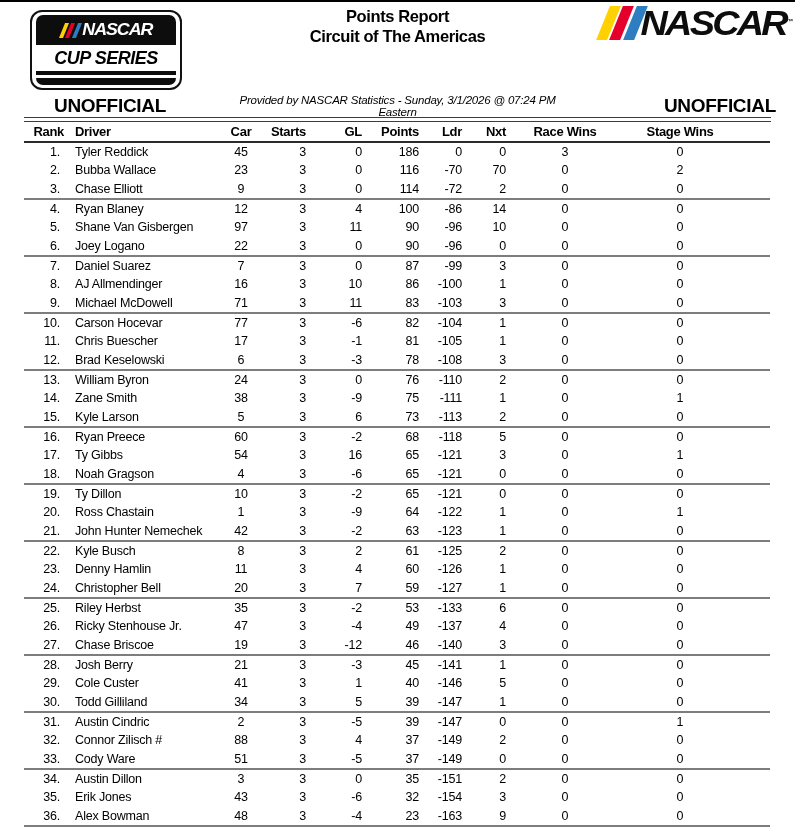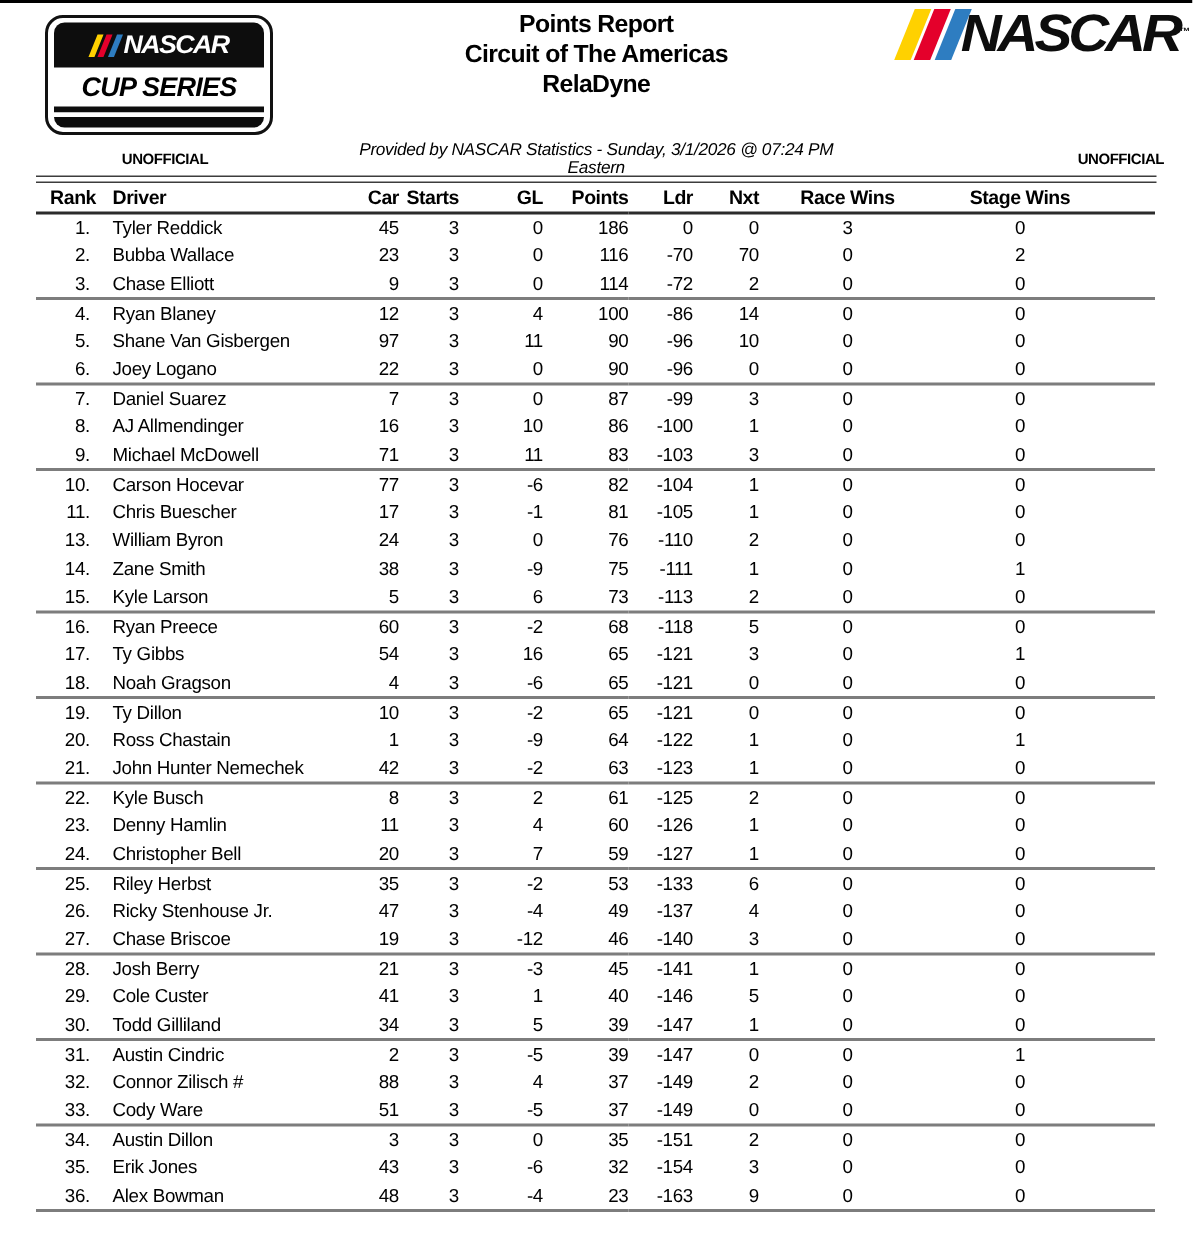--- a/index.html
+++ b/index.html
@@ -53,21 +53,21 @@
     font-weight:900; font-style:italic; font-size:35px; letter-spacing:-2.5px;
     transform:scaleY(1.0) scaleX(1.08); color:#0d0d0d; line-height:36px;
   }
   .nascar-tm { font-size:7px; vertical-align:top; font-style:normal; position:relative; top:-1px; }
 
   
   .status-row {
     display:grid; grid-template-columns:220px 1fr 220px; align-items:center;
     height:22px; margin-top:0px;
   }
-  .unofficial { font-weight:bold; font-size:10px; letter-spacing:-0.3px; }
+  .unofficial { font-weight:bold; font-size:19px; letter-spacing:-0.3px; }
   .unofficial-left { text-align:center; }
   .unofficial-right { text-align:right; padding-right:19px; }
   .provided-by { text-align:center; font-style:italic; font-size:11.5px; letter-spacing:-0.2px; }
 
   .double-line {
     margin:1px 24px 0 24px; height:4.5px;
     border-top:1.5px solid #3c3c3c; border-bottom:1.5px solid #3c3c3c;
   }
 
   
@@ -82,21 +82,21 @@
   thead tr { border-bottom:2.5px solid #2b2b2b; }
   tbody td {
     font-size:12.5px; height:19px; vertical-align:middle; white-space:nowrap;
     letter-spacing:-0.2px;
   }
   tr.group-end { border-bottom:2px solid #7d7d7d; }
 
   .col-0 { width:40px; text-align:right; }
   td.col-0 { padding-right:4px; }
   .col-1 { width:152px; text-align:left; padding-left:11px; }
-  .col-2 { width:50px; text-align:right; }
+  .col-2 { width:50px; text-align:center; }
   .col-3 { width:40px; text-align:right; }
   .col-4 { width:56px; text-align:right; }
   .col-5 { width:57px; text-align:right; }
   .col-6 { width:43px; text-align:right; }
   .col-7 { width:44px; text-align:right; }
   .col-8 { width:118px; text-align:center; }
   .col-9 { width:112px; text-align:center; }
   .col-filler { width:auto; }
 </style>
 </head>
@@ -117,21 +117,20 @@
     </div>
     <div class="cup-badge-mid">CUP SERIES</div>
     <div class="cup-badge-stripe-thin"></div>
     <div class="cup-badge-gap"></div>
     <div class="cup-badge-stripe-thick"></div>
   </div>
 
   <div class="title-block">
     <div class="title-line">Points Report</div>
     <div class="title-line">Circuit of The Americas</div>
-    <div class="title-line">RelaDyne</div>
   </div>
 
   <div class="nascar-logo">
     <span class="slashes slashes-big">
       <span class="slash" style="background:#FFD100;"></span>
       <span class="slash" style="background:#E4002B;"></span>
       <span class="slash" style="background:#2E7DC1;"></span>
     </span>
     <span class="nascar-logo-text"><span>NASCAR</span><sup class="nascar-tm">™</sup></span>
   </div>
@@ -298,20 +297,33 @@
         <td class="col-2">17</td>
         <td class="col-3">3</td>
         <td class="col-4">-1</td>
         <td class="col-5">81</td>
         <td class="col-6">-105</td>
         <td class="col-7">1</td>
         <td class="col-8">0</td>
         <td class="col-9">0</td>
         <td class="col-filler"></td>
       </tr>
+      <tr class="group-end">
+        <td class="col-0">12.</td>
+        <td class="col-1">Brad Keselowski</td>
+        <td class="col-2">6</td>
+        <td class="col-3">3</td>
+        <td class="col-4">-3</td>
+        <td class="col-5">78</td>
+        <td class="col-6">-108</td>
+        <td class="col-7">3</td>
+        <td class="col-8">0</td>
+        <td class="col-9">0</td>
+        <td class="col-filler"></td>
+      </tr>
       <tr>
         <td class="col-0">13.</td>
         <td class="col-1">William Byron</td>
         <td class="col-2">24</td>
         <td class="col-3">3</td>
         <td class="col-4">0</td>
         <td class="col-5">76</td>
         <td class="col-6">-110</td>
         <td class="col-7">2</td>
         <td class="col-8">0</td>

